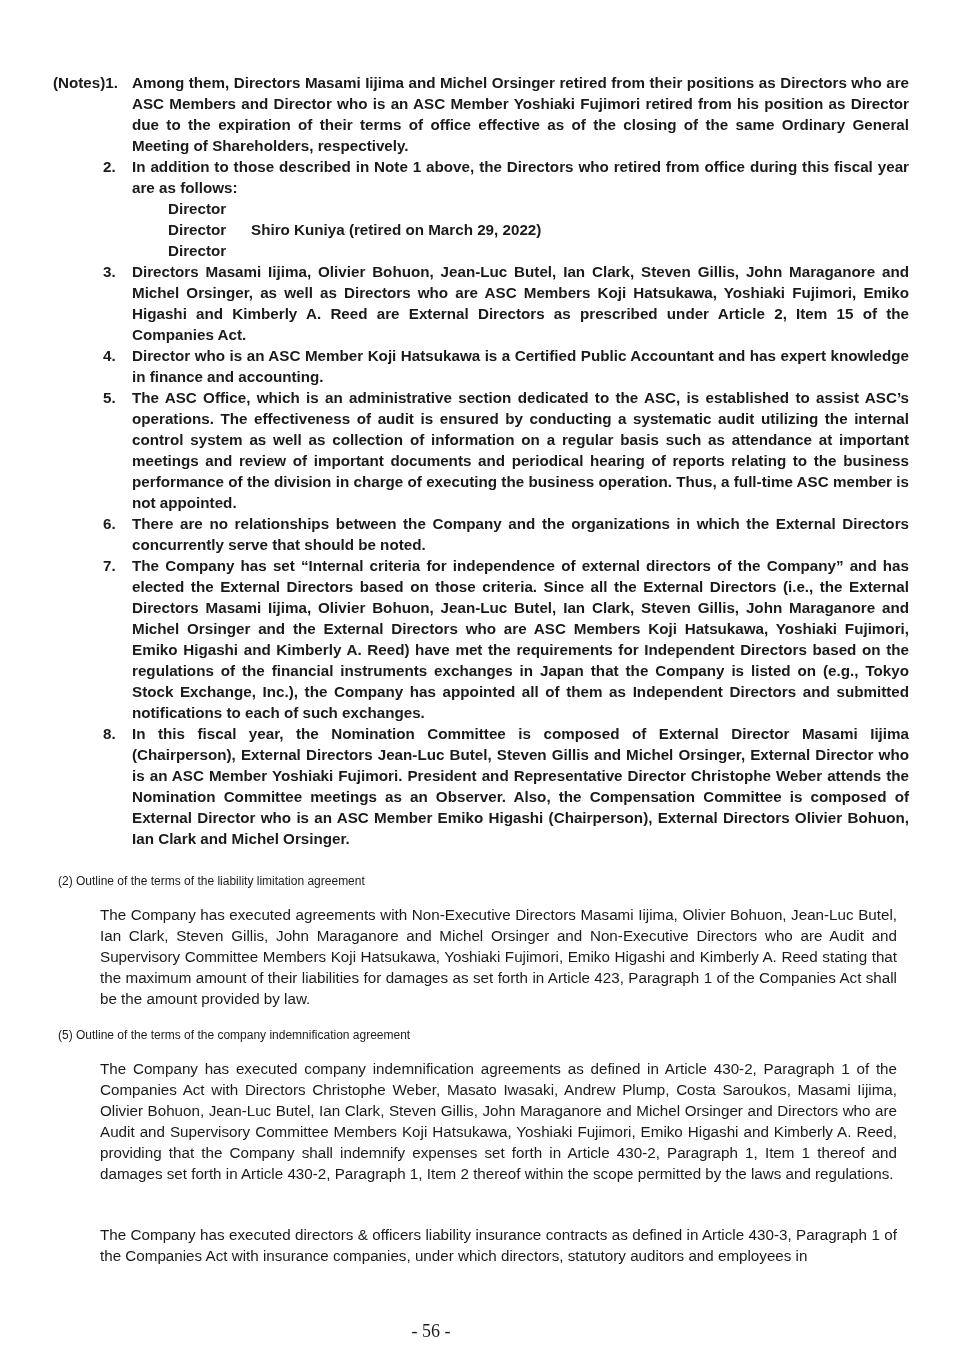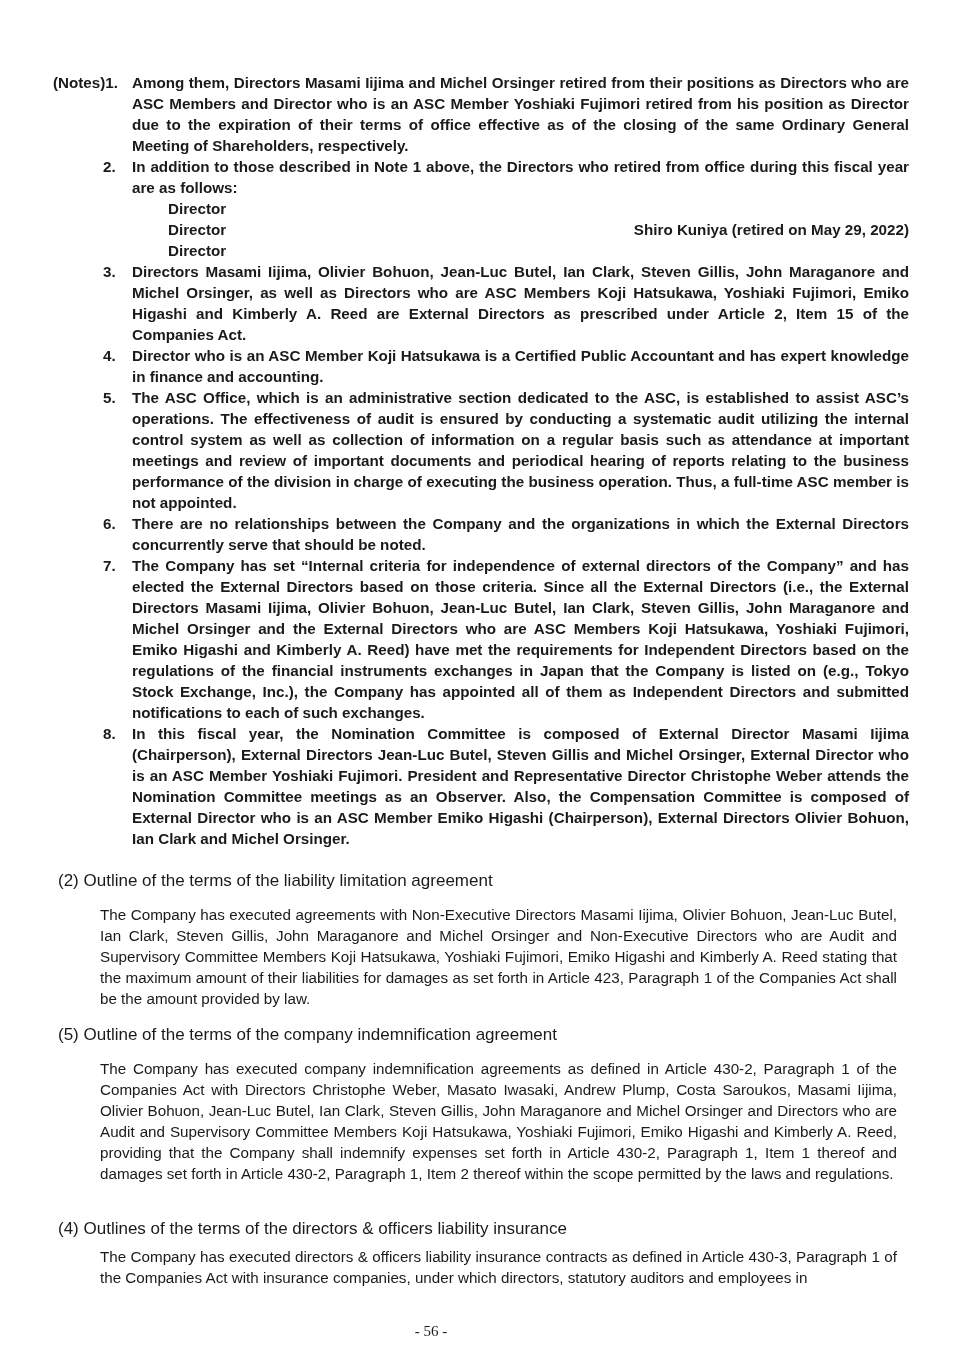--- a/index.html
+++ b/index.html
@@ -8,30 +8,30 @@
     font-family: "Liberation Sans", sans-serif; color: #1a1a1a;
     font-size: 15.2px; line-height: 21px;
   }
   .page { position: absolute; left: 0; top: 0; width: 966px; height: 1365px; }
   .notes { position: absolute; left: 53px; top: 72px; width: 856px; font-weight: bold; }
   .note { position: relative; padding-left: 79px; text-align: justify; }
   .note .num { position: absolute; left: 50px; top: 0; }
   .note.first .num { left: 0; }
   .note p { margin: 0; text-align: justify; text-align-last: left; }
   .retired { margin: 0; padding-left: 36px; }
-  .retired .row { display: flex; justify-content: space-between; }
+  .retired .row { display: flex; }
   .retired .role { width: 83px; }
   .section { position: absolute; left: 58px; width: 851px; }
-  .section h2 { margin: 0 0 0 0; font-weight: normal; font-size: 17px; line-height: 22px; }
+  .section h2 { margin: 0 0 0 0; font-weight: normal; font-size: 12px; line-height: 22px; }
   .section p { margin: 12px; padding-left: 30px; text-align: justify; text-align-last: left; }
   #sec2 { top: 870px; }
   #sec3 { top: 1024px; }
   #sec4 { top: 1218px; }
   #sec4 p { margin-top: 6px; }
-  .footer { position: absolute; left: 0; width: 862px; top: 1321px; text-align: center; font-family: "Liberation Serif", serif; font-size: 15px; }
+  .footer { position: absolute; left: 0; width: 862px; top: 1321px; text-align: center; font-family: "Liberation Serif", serif; font-size: 18px; }
 </style>
 </head>
 <body>
 
 <div class="page">
 
   <div class="notes">
 
     <div class="note first">
       <span class="num">(Notes)1.</span>
@@ -40,21 +40,21 @@
 
     <div class="note">
       <span class="num">2.</span>
       <p>In addition to those described in Note 1 above, the Directors who retired from office during this fiscal year are as follows:</p>
       <div class="retired">
         <div class="row">
           <span class="role">Director</span>
         </div>
         <div class="row">
           <span class="role">Director</span>
-          <span>Shiro Kuniya (retired on May 29, 2022)</span>
+          <span>Shiro Kuniya (retired on March 29, 2022)</span>
         </div>
         <div class="row">
           <span class="role">Director</span>
         </div>
       </div>
     </div>
 
     <div class="note">
       <span class="num">3.</span>
       <p>Directors Masami Iijima, Olivier Bohuon, Jean-Luc Butel, Ian Clark, Steven Gillis, John Maraganore and Michel Orsinger, as well as Directors who are ASC Members Koji Hatsukawa, Yoshiaki Fujimori, Emiko Higashi and Kimberly A. Reed are External Directors as prescribed under Article 2, Item 15 of the Companies Act.</p>
@@ -91,19 +91,18 @@
     <h2>(2) Outline of the terms of the liability limitation agreement</h2>
     <p>The Company has executed agreements with Non-Executive Directors Masami Iijima, Olivier Bohuon, Jean-Luc Butel, Ian Clark, Steven Gillis, John Maraganore and Michel Orsinger and Non-Executive Directors who are Audit and Supervisory Committee Members Koji Hatsukawa, Yoshiaki Fujimori, Emiko Higashi and Kimberly A. Reed stating that the maximum amount of their liabilities for damages as set forth in Article 423, Paragraph 1 of the Companies Act shall be the amount provided by law.</p>
   </div>
 
   <div class="section" id="sec3">
     <h2>(5) Outline of the terms of the company indemnification agreement</h2>
     <p>The Company has executed company indemnification agreements as defined in Article 430-2, Paragraph 1 of the Companies Act with Directors Christophe Weber, Masato Iwasaki, Andrew Plump, Costa Saroukos, Masami Iijima, Olivier Bohuon, Jean-Luc Butel, Ian Clark, Steven Gillis, John Maraganore and Michel Orsinger and Directors who are Audit and Supervisory Committee Members Koji Hatsukawa, Yoshiaki Fujimori, Emiko Higashi and Kimberly A. Reed, providing that the Company shall indemnify expenses set forth in Article 430-2, Paragraph 1, Item 1 thereof and damages set forth in Article 430-2, Paragraph 1, Item 2 thereof within the scope permitted by the laws and regulations.</p>
   </div>
 
   <div class="section" id="sec4">
-    <h2>(4) Outlines of the terms of the directors &amp; officers liability insurance</h2>
     <p>The Company has executed directors &amp; officers liability insurance contracts as defined in Article 430-3, Paragraph 1 of the Companies Act with insurance companies, under which directors, statutory auditors and employees in</p>
   </div>
 
   <div class="footer">- 56 -</div>
 
 </div>
 
 </body></html>

